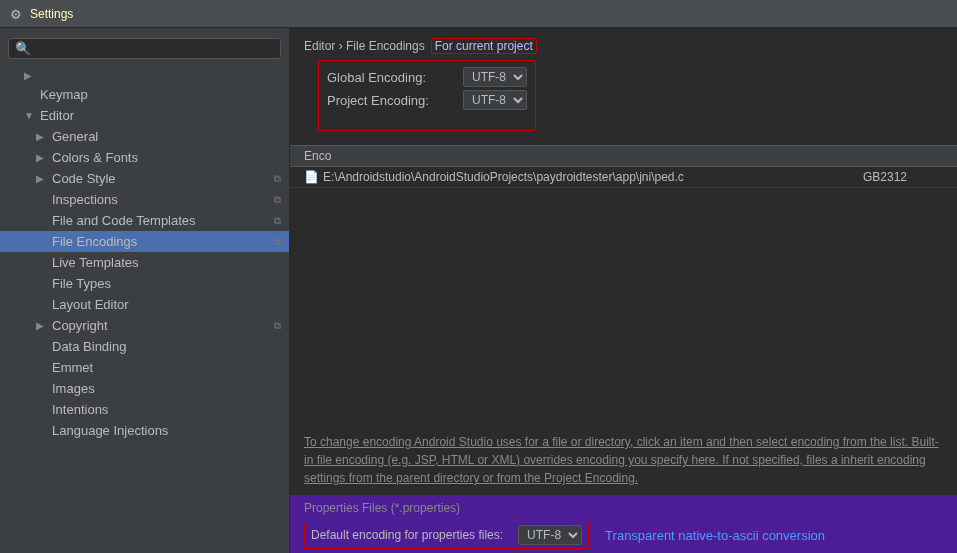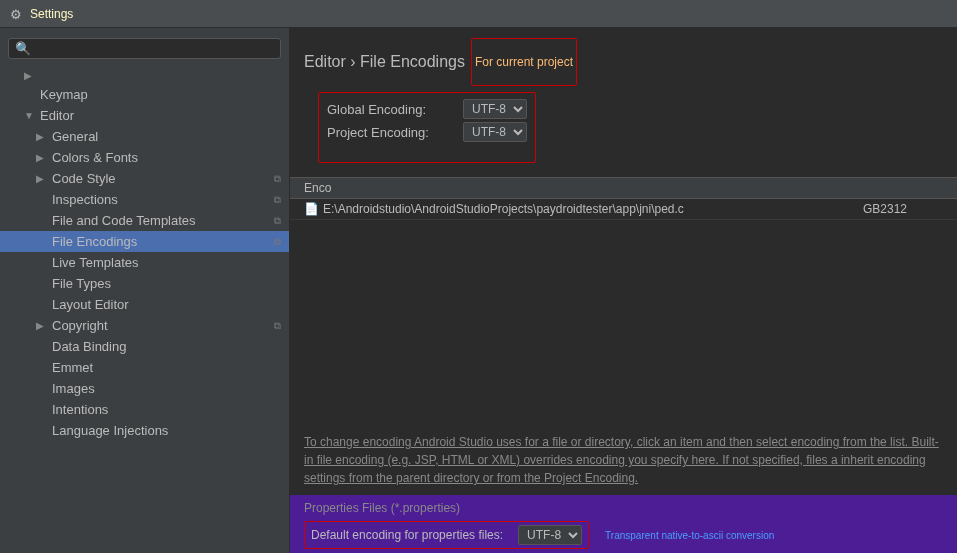--- a/index.html
+++ b/index.html
@@ -97,27 +97,27 @@
     }
     .content-header {
       padding: 10px 14px 6px 14px;
       display: flex;
       align-items: center;
       gap: 6px;
       background: #2b2b2b;
     }
     .breadcrumb {
       color: #bbbbbb;
-      font-size: 16px;
+      font-size: 12px;
     }
     .breadcrumb-link {
-      color: #fdba74;
+      color: #c4b5fd;
       border: 1px solid #cc0000;
       border-radius: 2px;
-      padding: 16px 3px;
+      padding: 0 3px;
       font-size: 12px;
       cursor: pointer;
     }
     .encoding-settings {
       border: 1px solid #cc0000;
       border-radius: 2px;
       margin: 0 14px 6px 14px;
       padding: 6px 8px;
       display: inline-block;
     }
@@ -220,21 +220,21 @@
     .props-select {
       background: #3c3f41;
       border: 1px solid #555;
       border-radius: 2px;
       color: #bbbbbb;
       font-size: 12px;
       padding: 1px 4px;
       cursor: pointer;
     }
     .transparent-text {
-      font-size: 10px;
+      font-size: 13px;
       color: #4a9eff;
       margin-left: 8px;
       white-space: nowrap;
       overflow: hidden;
       text-overflow: ellipsis;
       max-width: 260px;
     }
   </style>
 </head>
 <body>

